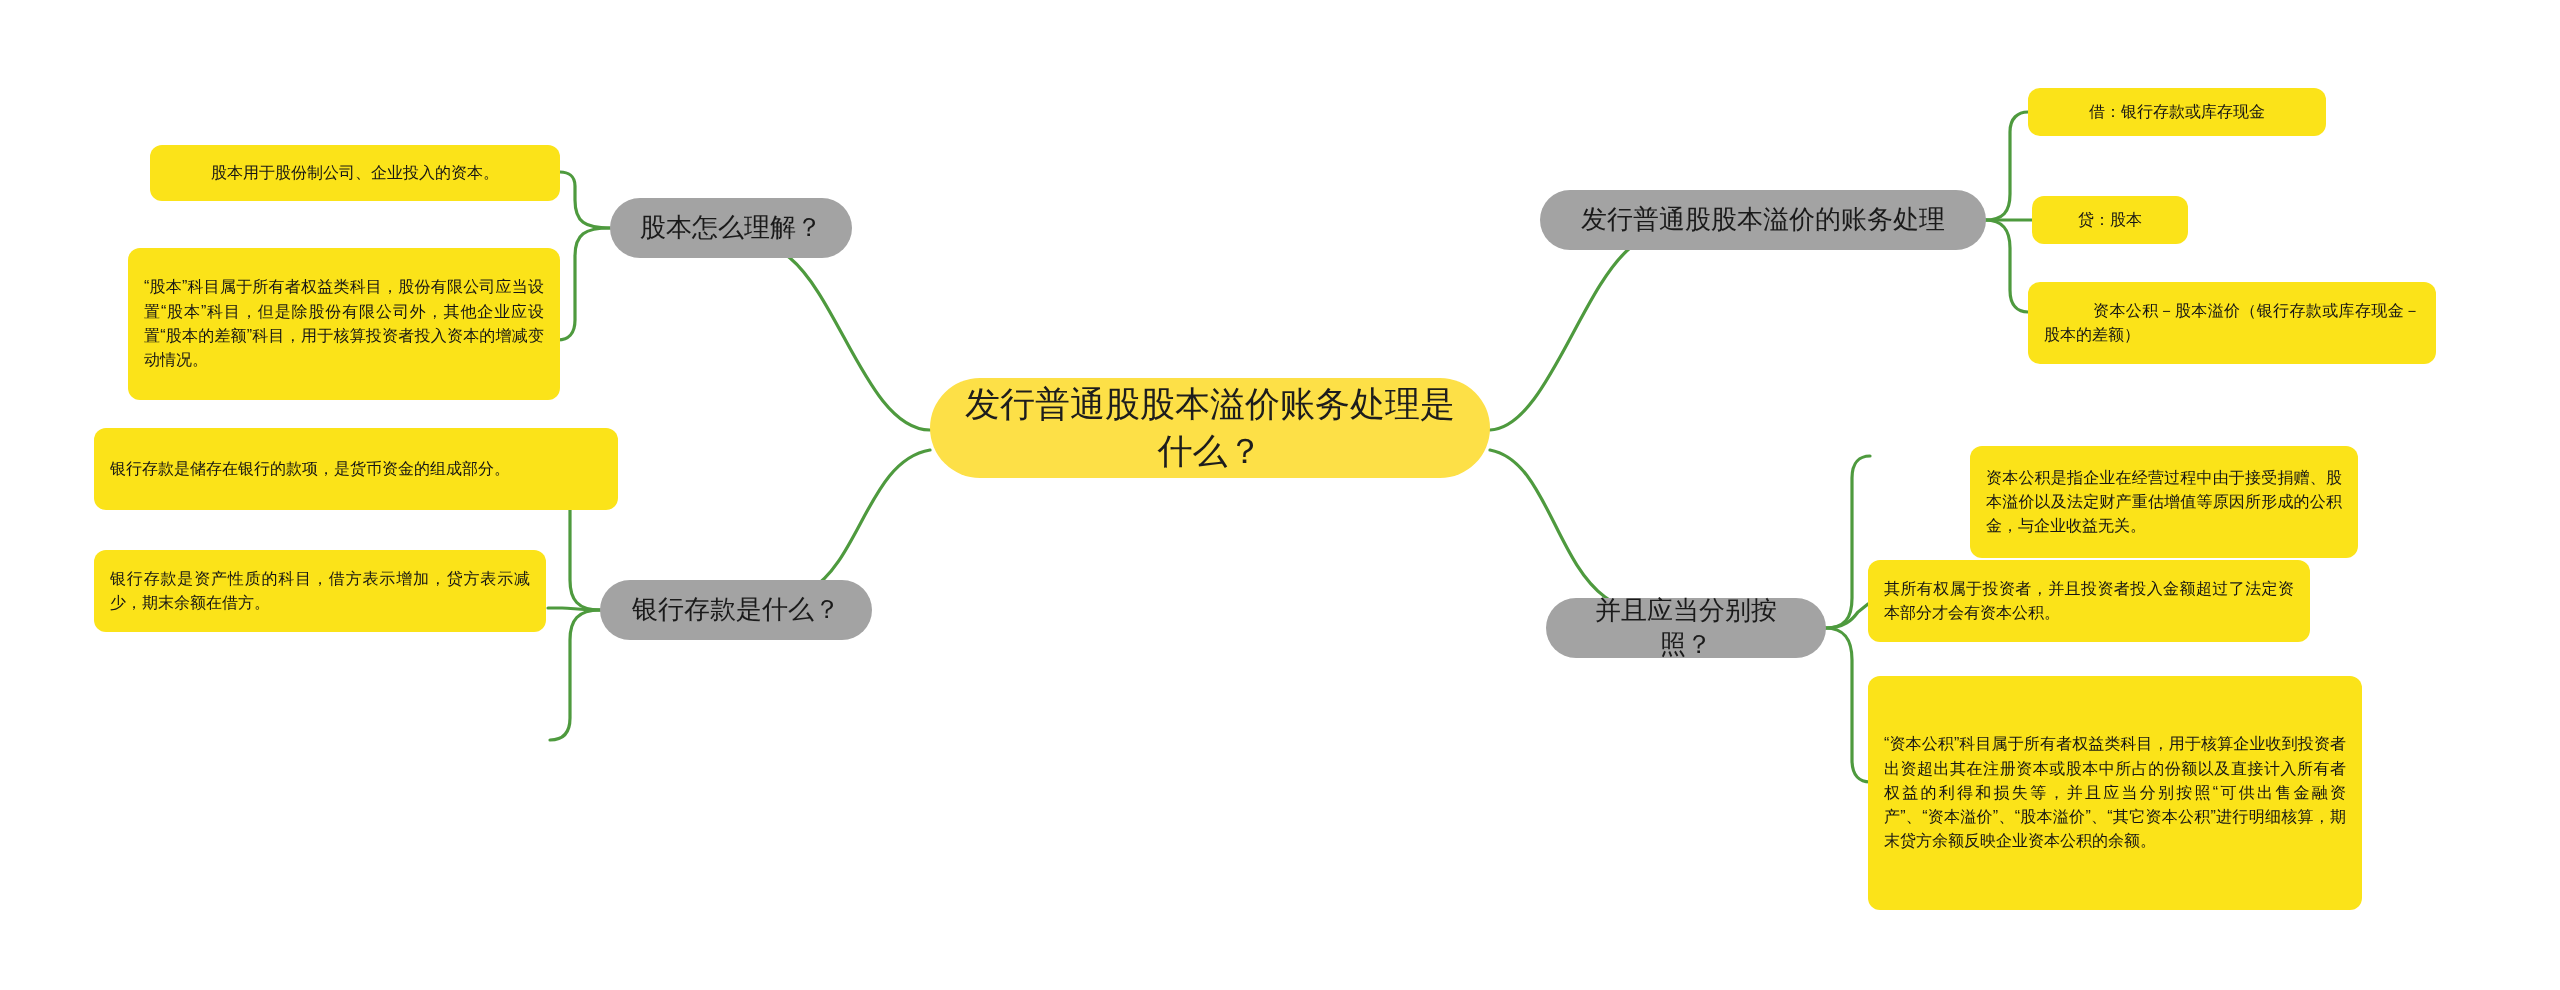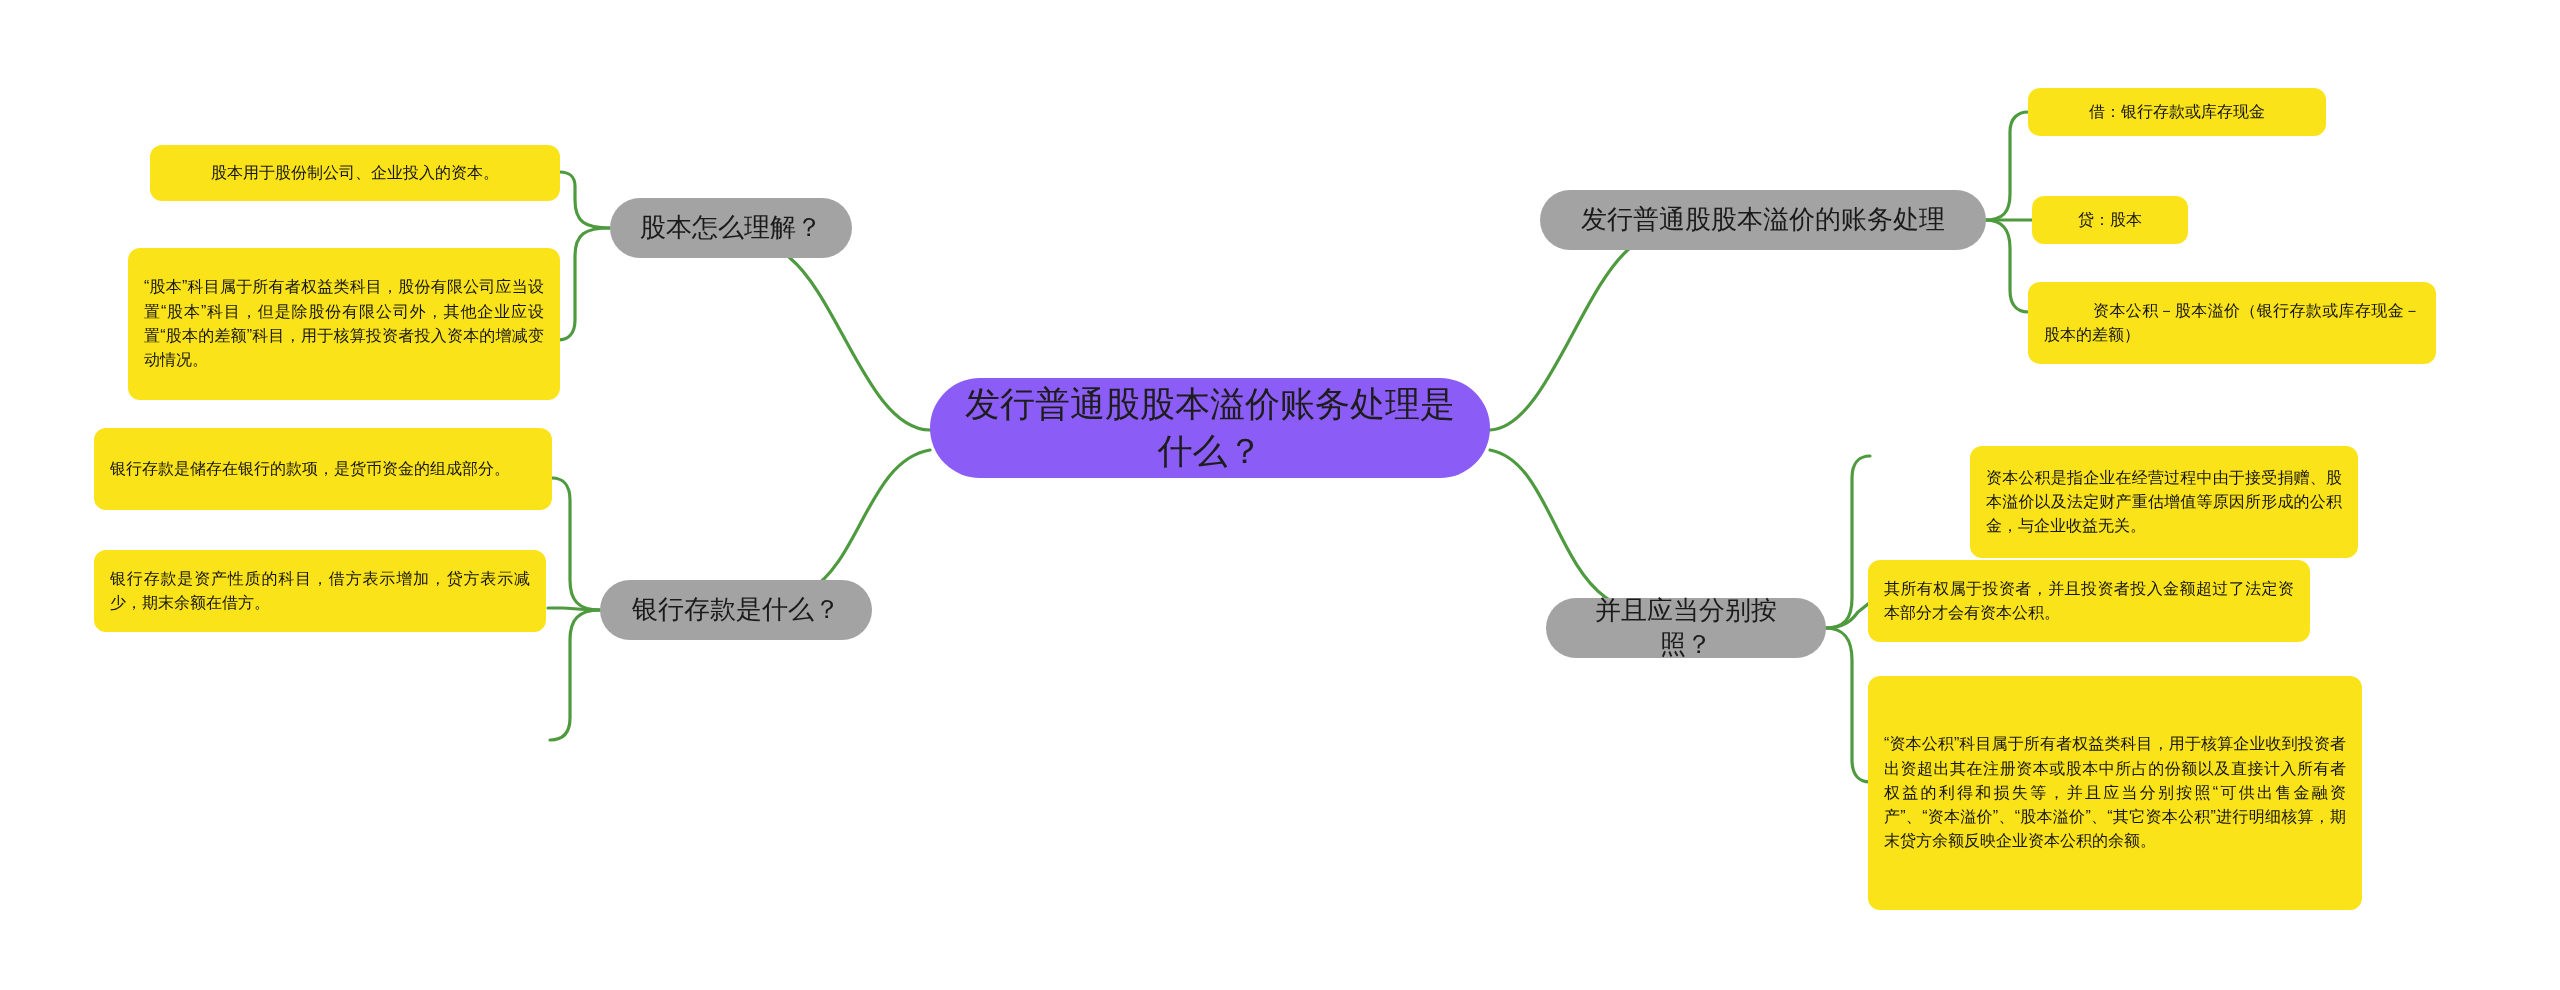--- a/index.html
+++ b/index.html
@@ -27,21 +27,21 @@
   }
   .node {
     position: absolute;
     box-sizing: border-box;
     display: flex;
     align-items: center;
     white-space: pre-wrap;
   }
   
   .node-root {
-    background: #8b5cf6;
+    background: #fde047;
     color: #1d1d1d;
     border-radius: 60px;
     justify-content: center;
     text-align: center;
     font-size: 35px;
     line-height: 1.34;
     padding: 14px 30px;
   }
   
   .node-branch {
@@ -118,21 +118,21 @@
   </div>
 
   <div class="node node-leaf" style="left:128px; top:248px; width:432px; height:152px;">
     <span class="leaf-text">“股本”科目属于所有者权益类科目，股份有限公司应当设置“股本”科目，但是除股份有限公司外，其他企业应设置“股本的差额”科目，用于核算投资者投入资本的增减变动情况。</span>
   </div>
 
   <div class="node node-branch" style="left:600px; top:580px; width:272px; height:60px;">
     <span class="branch-text">银行存款是什么？</span>
   </div>
 
-  <div class="node node-leaf" style="left:94px; top:428px; width:458px; height:82px;">
+  <div class="node node-leaf" style="left:94px; top:428px; width:524px; height:82px;">
     <span class="leaf-text">银行存款是储存在银行的款项，是货币资金的组成部分。</span>
   </div>
 
   <div class="node node-leaf" style="left:94px; top:550px; width:452px; height:82px;">
     <span class="leaf-text">银行存款是资产性质的科目，借方表示增加，贷方表示减少，期末余额在借方。</span>
   </div>
 
 
   <div class="node node-branch" style="left:1540px; top:190px; width:446px; height:60px;">
     <span class="branch-text">发行普通股股本溢价的账务处理</span>

